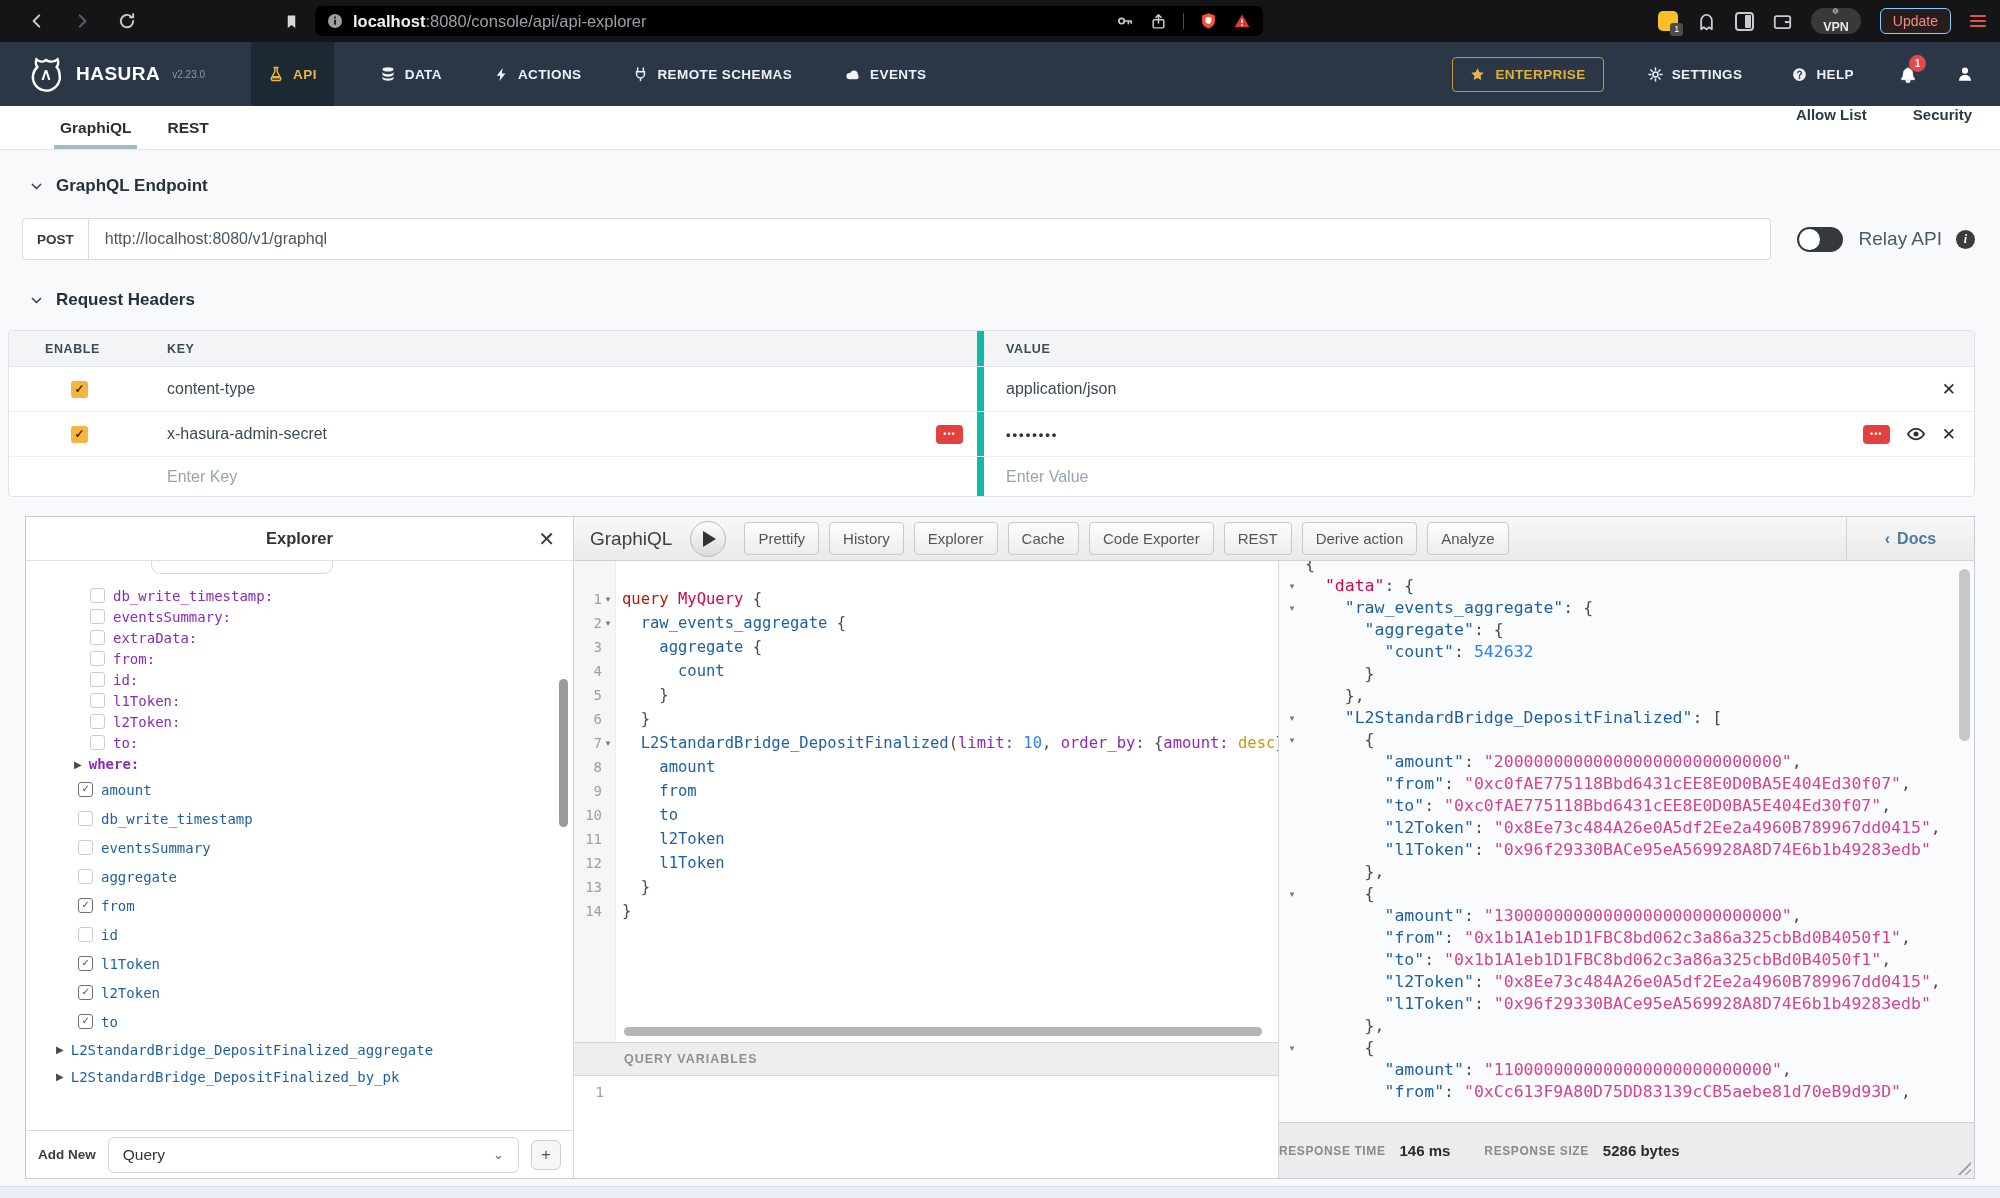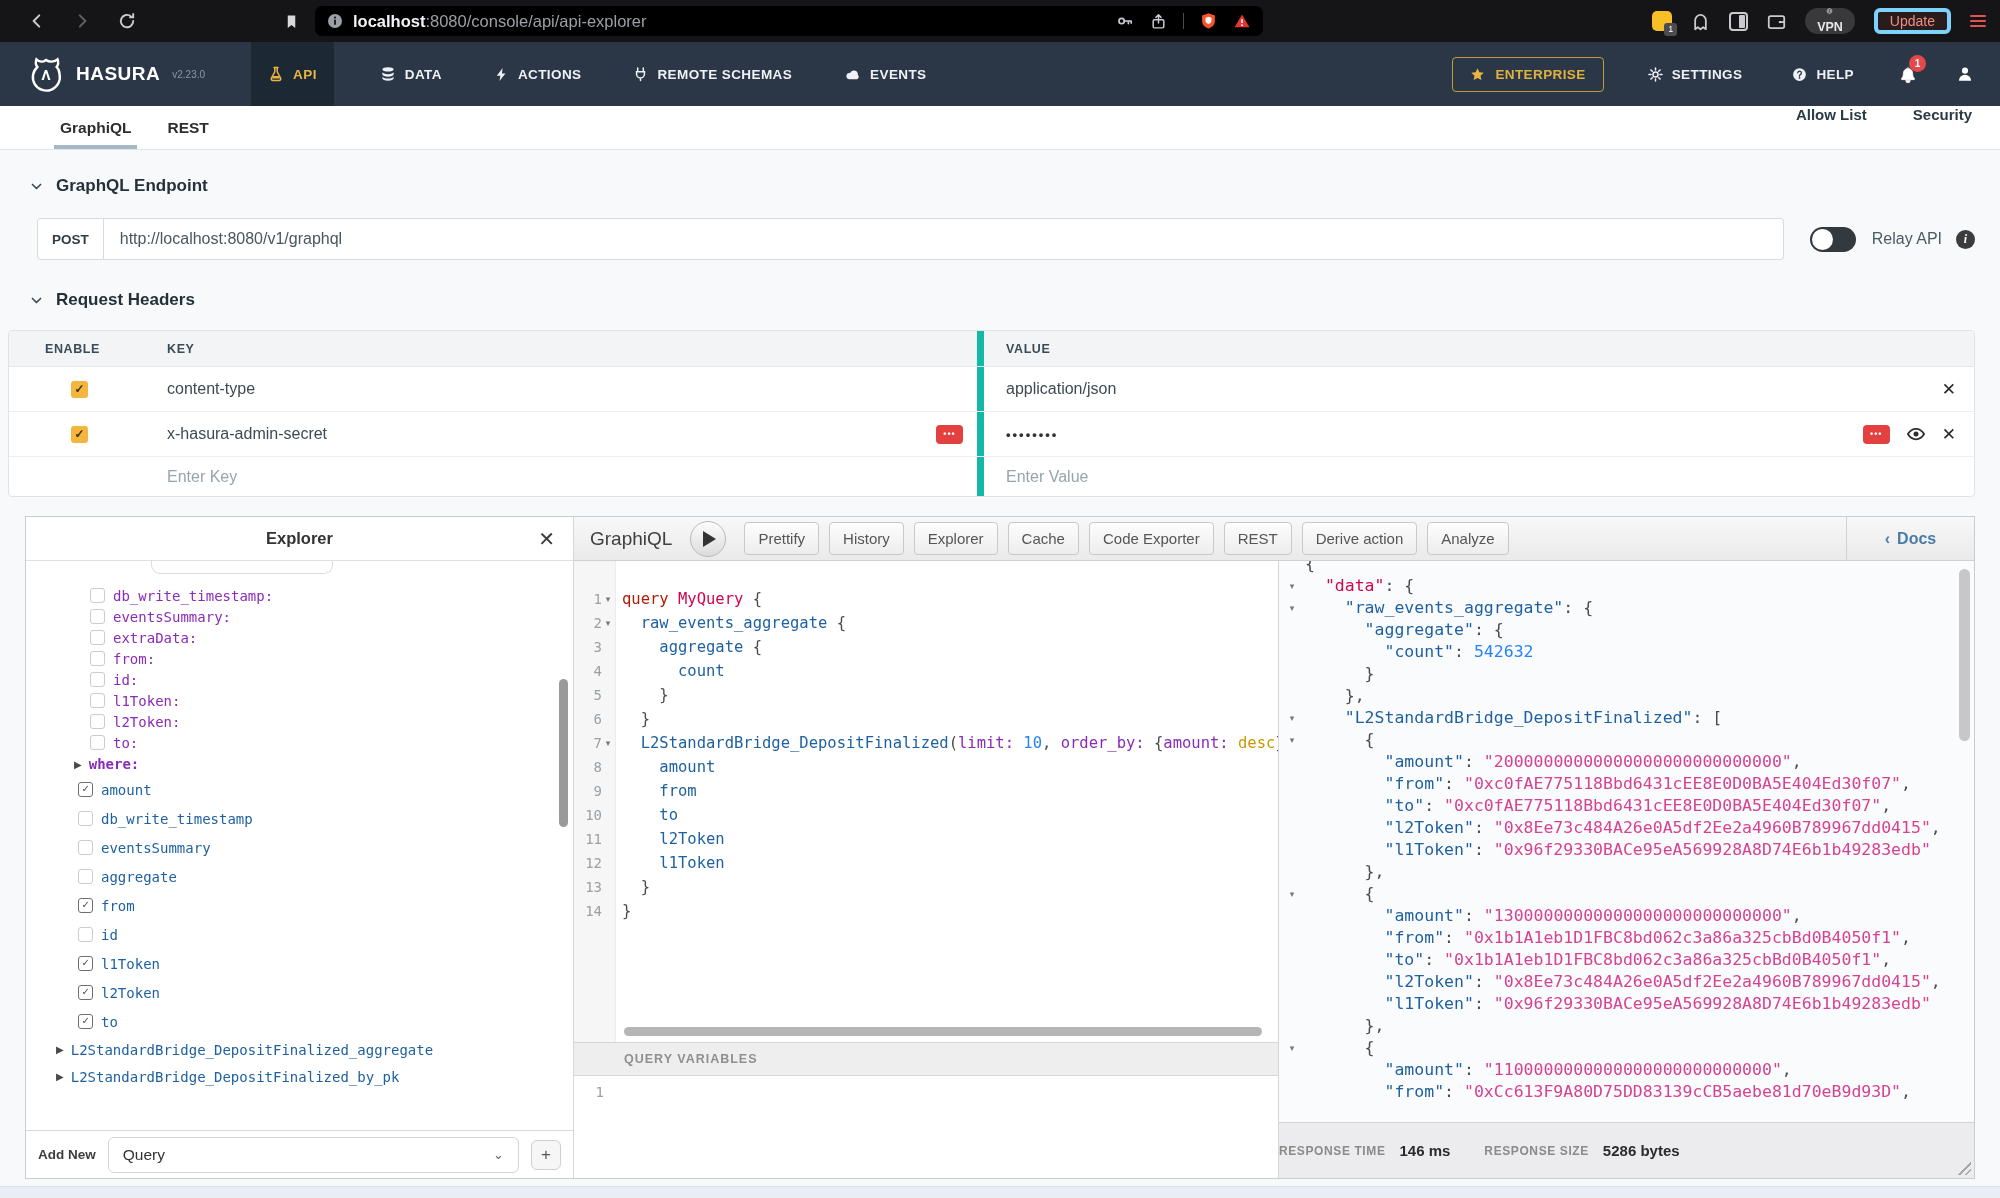--- a/index.html
+++ b/index.html
@@ -24,21 +24,21 @@
   .url-trail{ margin-left:auto; display:flex; align-items:center; gap:16px; }
   .vdiv{ width:1px; height:16px; background:#4a4d52; }
   .b-ext{ margin-left:auto; display:flex; align-items:center; gap:19px; padding-right:14px; }
   .ext-note{ position:relative; width:20px; height:20px; background:#f6c026; border-radius:5px; }
   .ext-note .badge{ position:absolute; right:-5px; bottom:-5px; min-width:13px; height:13px;
     background:#4c4c4e; color:#fff; font-size:9px; line-height:13px; text-align:center; border-radius:3px; padding:0 2px;}
   .ext-square{ width:19px; height:19px; border:2px solid #c9cbce; border-radius:4px; position:relative; }
   .ext-square::after{ content:""; position:absolute; top:1px; bottom:1px; right:1px; width:6px; background:#c9cbce; border-radius:1px;}
   .vpn-pill{ height:26px; border-radius:13px; background:#39393b; color:#e7e8ea; display:flex;
     align-items:center; gap:6px; padding:0 12px; font-size:12.5px; font-weight:bold;flex-direction:column; }
-  .update-btn{ height:26px; border:4px solid #7dd3fc; border-radius:6px; background:#281c1d;
+  .update-btn{ height:26px; border:1px solid #7dd3fc; border-radius:6px; background:#281c1d;
     color:#f28b82; font-size:14px; display:flex; align-items:center; padding:0 12px; }
   .burger{ display:flex; flex-direction:column; gap:3px; }
   .burger span{ width:16px; height:2px; background:#e2554f; border-radius:1px; }
 
   
   #hasura-nav{ position:absolute; top:42px; left:0; right:0; height:64px; background:#2b3747;
     display:flex; align-items:center; padding:0 26px; }
   .logo{ color:#fff; }
   .brand{ margin-left:10px; color:#fff; font-weight:bold; font-size:19px; letter-spacing:0.5px; }
   .version{ margin-left:12px; color:#8b98a5; font-size:10px; }
@@ -62,28 +62,28 @@
   .sub-links{ margin-left:auto; display:flex; align-items:flex-start; gap:46px; }
   .slink{ font-size:15px; font-weight:bold; color:#2c3a44; }
 
   
   #content{ position:absolute; top:150px; left:0; right:0; bottom:0; background:#f8f9fa; }
   .sect{ display:flex; align-items:center; gap:13px; font-weight:bold; font-size:17px; color:#24313b; }
   #sect-endpoint{ margin:26px 0 0 30px; }
   #sect-headers{ margin:30px 0 0 30px; }
   .chev{ color:#3c4a55; }
 
-  .ep-row{ margin:22px 25px 0 37px; height:42px; display:flex; align-items:center; }
+  .ep-row{ margin:22px 25px 0 22px; height:42px; display:flex; align-items:center; }
   .post-chip{ height:42px; border:1px solid #d6dbdf; background:#fff; border-radius:4px 0 0 4px;
     display:flex; align-items:center; padding:0 14px; font-weight:bold; font-size:13.5px; color:#2f3c46; }
   .url-input{ flex:1; height:42px; border:1px solid #d6dbdf; border-left:none; background:#fff;
     border-radius:0 4px 4px 0; display:flex; align-items:center; padding:0 16px; font-size:16px; color:#4a5660; }
   .toggle{ width:46px; height:25px; background:#32393f; border-radius:13px; position:relative; margin-left:26px; }
   .toggle .knob{ position:absolute; left:2px; top:2px; width:21px; height:21px; background:#fff; border-radius:50%; }
-  .relay-label{ margin-left:16px; font-size:16px; color:#4c5a64; }
+  .relay-label{ margin-left:16px; font-size:19px; color:#4c5a64; }
   .info-ic{ margin-left:14px; width:19px; height:19px; border-radius:50%; background:#3c3c3c; color:#fff;
     font-size:12px; font-weight:bold; font-style:italic; text-align:center; line-height:19px; font-family:"Liberation Serif",serif;}
 
   
   .tbl{ margin:20px 25px 0 8px; border:1px solid #dfe3e7; border-radius:4px; background:#fff; overflow:hidden; }
   .thead{ display:flex; height:36px; background:#f3f4f6; border-bottom:1px solid #e3e6e9; align-items:center;
     font-size:12.5px; font-weight:bold; color:#3c4a55; letter-spacing:0.6px; }
   .c-en{ width:140px; padding-left:36px; }
   .c-key{ flex:0 0 835px; padding-left:18px; align-self:stretch; display:flex; align-items:center; border-right:7px solid #14b8a6; }
   .c-val{ flex:1; padding-left:22px; padding-right:18px; align-self:stretch; display:flex; align-items:center; gap:16px; }

